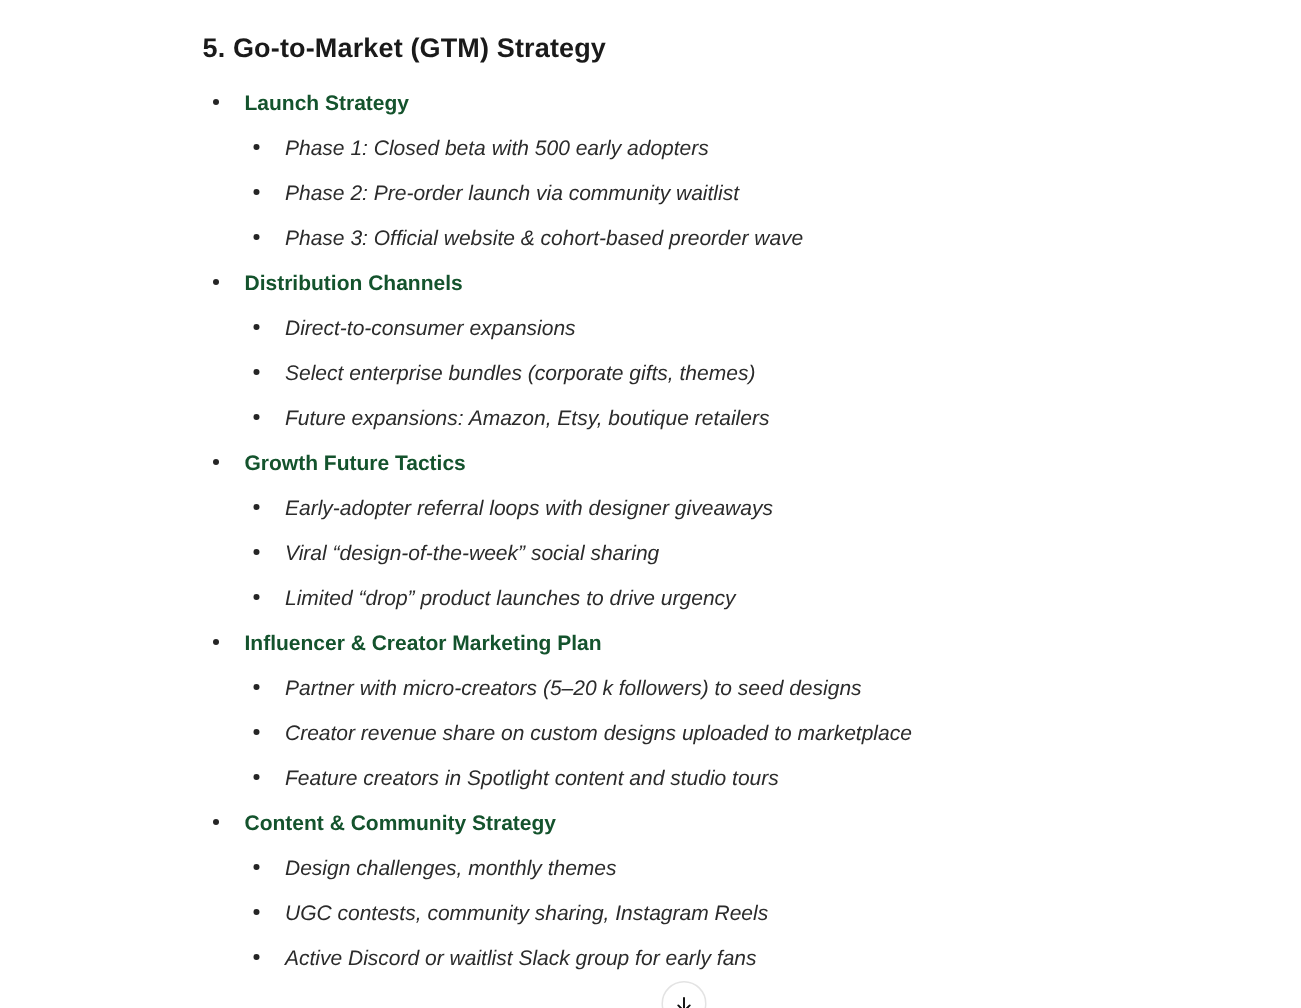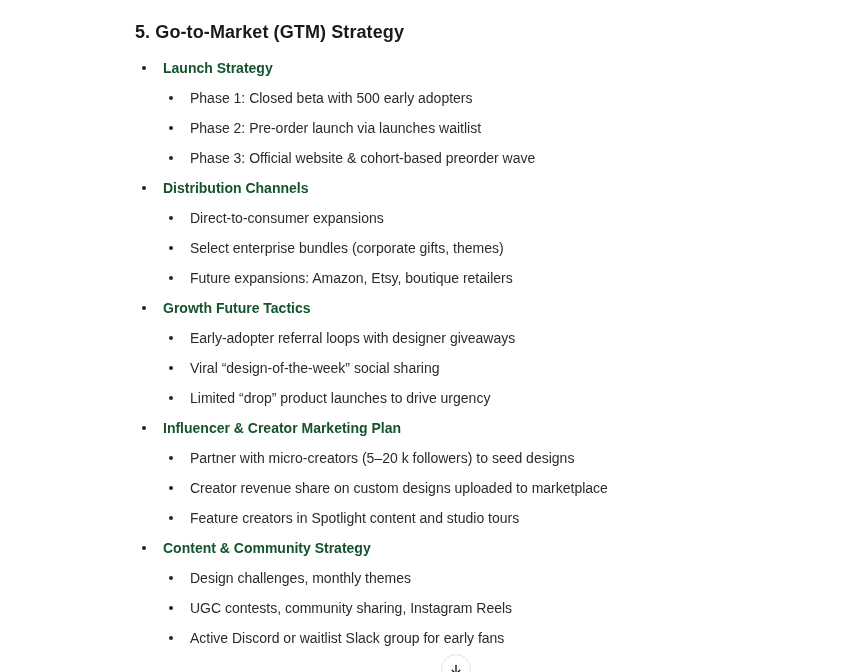--- a/index.html
+++ b/index.html
@@ -55,20 +55,21 @@
     color: #2b2b2b;
   }
   .row.l1 .label {
     padding-left: 28px;
     font-weight: 700;
     color: #14532d;
   }
   .row.l2 .label {
     padding-left: 55px;
     font-weight: 400;
+    font-style: italic;
   }
   .scroll-down-btn {
     position: absolute;
     left: 441px;
     top: 654px;
     width: 30px;
     height: 30px;
     border-radius: 50%;
     background: #ffffff;
     border: 1px solid #e3e3e3;
@@ -94,21 +95,21 @@
     <div class="row l1">
       <span class="dot"></span>
       <span class="label">Launch Strategy</span>
     </div>
     <div class="row l2">
       <span class="dot"></span>
       <span class="label">Phase 1: Closed beta with 500 early adopters</span>
     </div>
     <div class="row l2">
       <span class="dot"></span>
-      <span class="label">Phase 2: Pre-order launch via launches waitlist</span>
+      <span class="label">Phase 2: Pre-order launch via community waitlist</span>
     </div>
     <div class="row l2">
       <span class="dot"></span>
       <span class="label">Phase 3: Official website &amp; cohort-based preorder wave</span>
     </div>
     <div class="row l1">
       <span class="dot"></span>
       <span class="label">Distribution Channels</span>
     </div>
     <div class="row l2">

